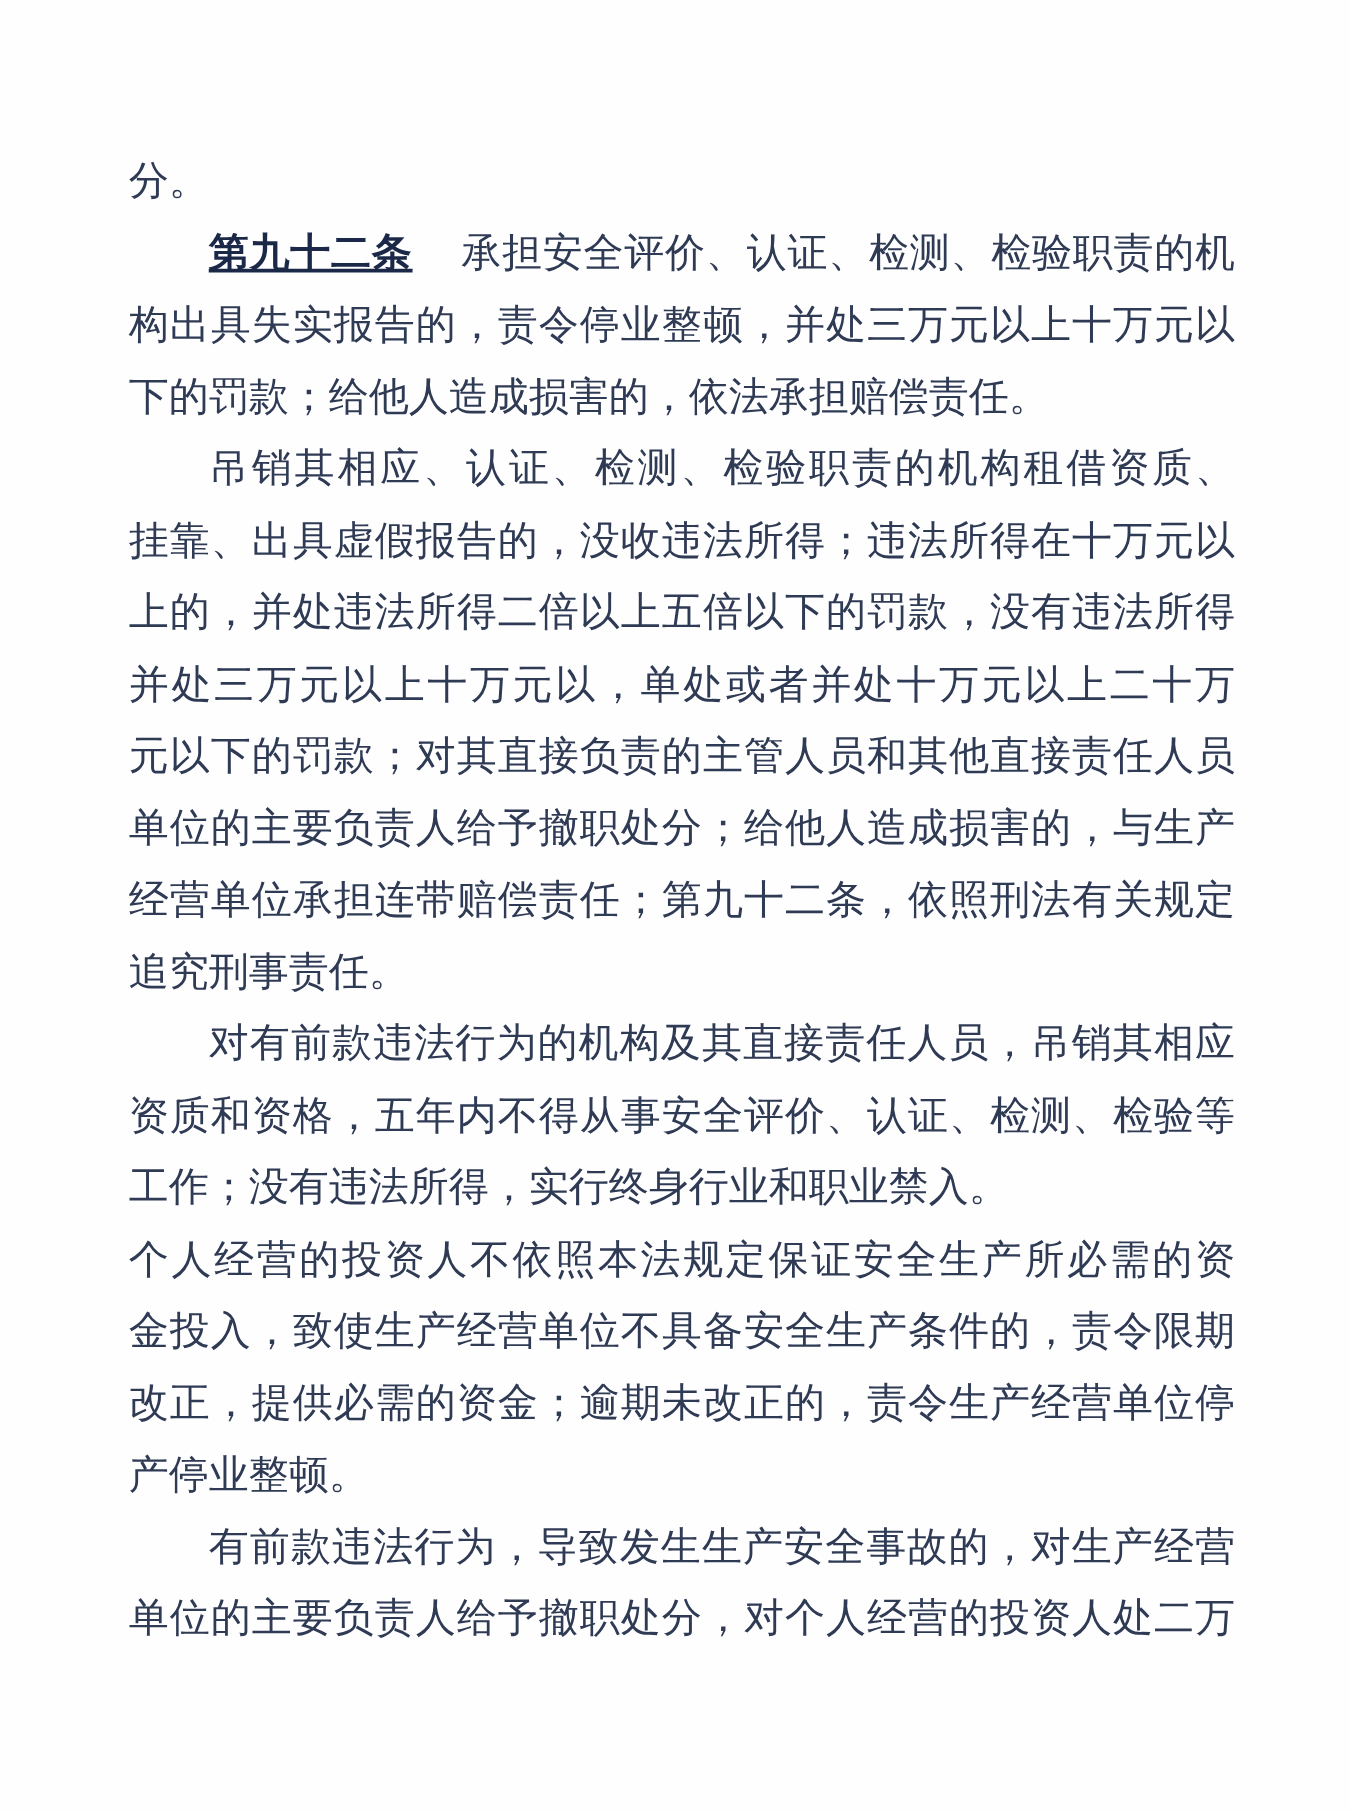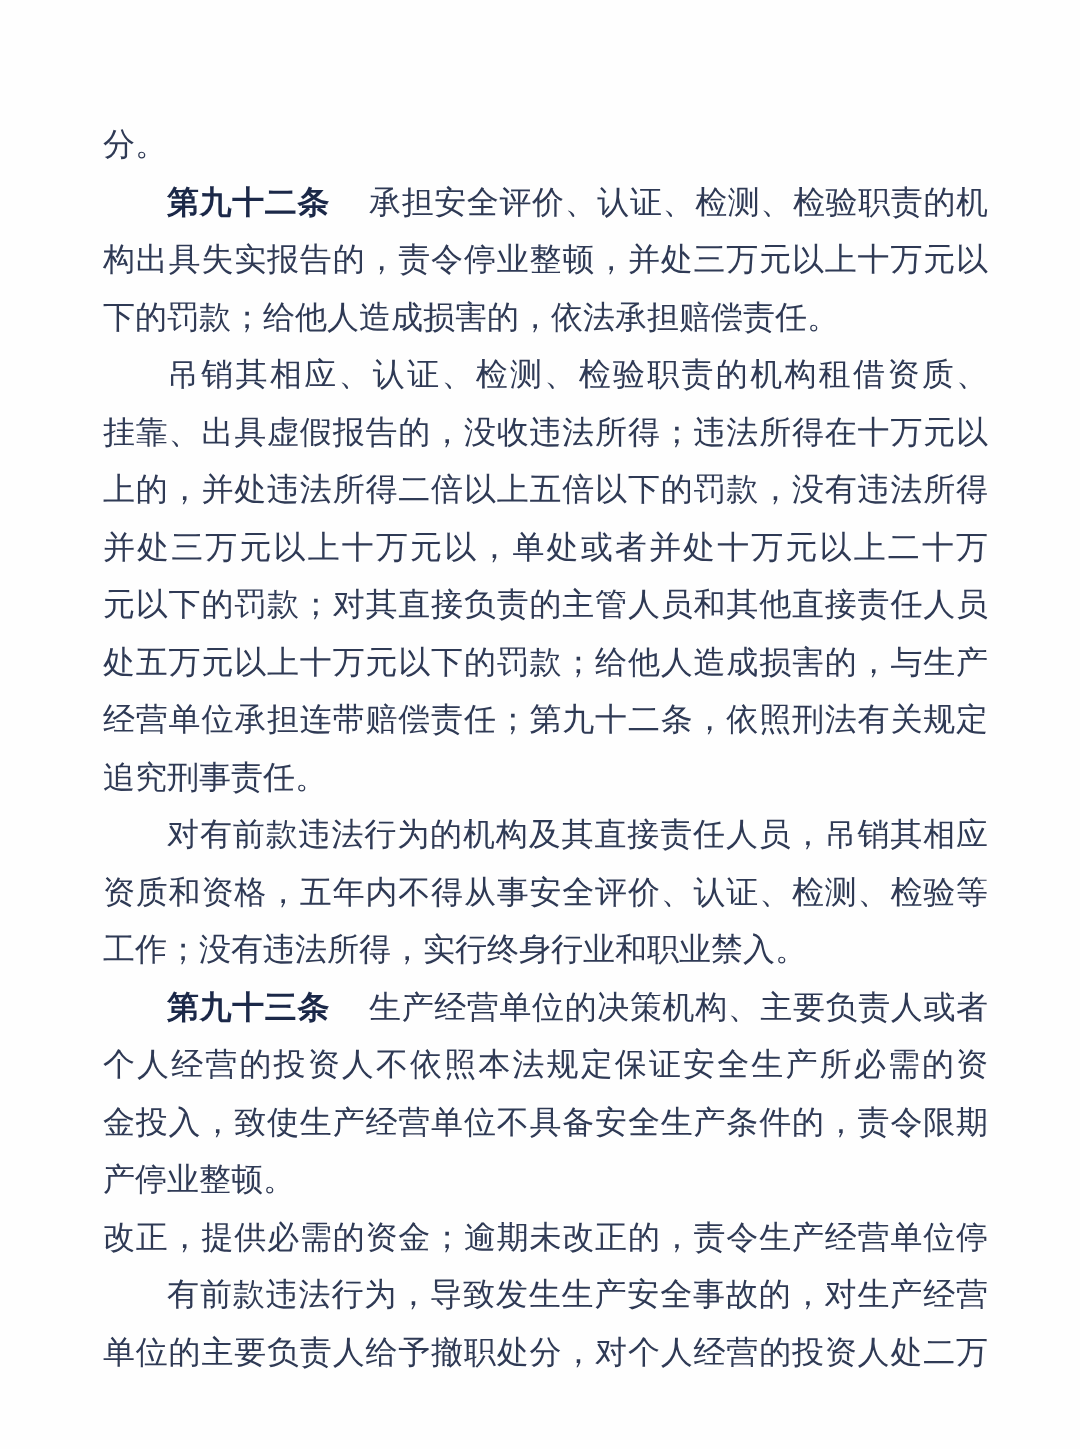--- a/index.html
+++ b/index.html
@@ -25,43 +25,43 @@
     text-align: justify;
     text-justify: inter-character;
   }
   .doc-line.fill { text-align-last: justify; }
   .doc-line.indent { padding-left: 64px; }
   .article-no {
     font-family: "Liberation Sans", "DejaVu Sans", sans-serif;
     font-weight: 700;
     color: var(--heading-color);
     margin-right: 39px;
+    text-decoration: underline;
   }
 </style>
 </head>
 <body>
 
 <div class="page">
   <div id="document-body">
       <div class="doc-line"><span>分。</span></div>
       <div class="doc-line indent fill"><span class="article-no">第九十二条</span><span>承担安全评价、认证、检测、检验职责的机</span></div>
       <div class="doc-line fill"><span>构出具失实报告的，责令停业整顿，并处三万元以上十万元以</span></div>
       <div class="doc-line"><span>下的罚款；给他人造成损害的，依法承担赔偿责任。</span></div>
       <div class="doc-line indent fill"><span>吊销其相应、认证、检测、检验职责的机构租借资质、</span></div>
       <div class="doc-line fill"><span>挂靠、出具虚假报告的，没收违法所得；违法所得在十万元以</span></div>
       <div class="doc-line fill"><span>上的，并处违法所得二倍以上五倍以下的罚款，没有违法所得</span></div>
       <div class="doc-line fill"><span>并处三万元以上十万元以，单处或者并处十万元以上二十万</span></div>
       <div class="doc-line fill"><span>元以下的罚款；对其直接负责的主管人员和其他直接责任人员</span></div>
-      <div class="doc-line fill"><span>处五万元以上十万元以下的罚款；给他人造成损害的，与生产</span></div>
+      <div class="doc-line fill"><span>单位的主要负责人给予撤职处分；给他人造成损害的，与生产</span></div>
       <div class="doc-line fill"><span>经营单位承担连带赔偿责任；第九十二条，依照刑法有关规定</span></div>
       <div class="doc-line"><span>追究刑事责任。</span></div>
       <div class="doc-line indent fill"><span>对有前款违法行为的机构及其直接责任人员，吊销其相应</span></div>
       <div class="doc-line fill"><span>资质和资格，五年内不得从事安全评价、认证、检测、检验等</span></div>
       <div class="doc-line"><span>工作；没有违法所得，实行终身行业和职业禁入。</span></div>
-      <div class="doc-line indent fill"><span class="article-no">第九十三条</span><span>生产经营单位的决策机构、主要负责人或者</span></div>
       <div class="doc-line fill"><span>个人经营的投资人不依照本法规定保证安全生产所必需的资</span></div>
       <div class="doc-line fill"><span>金投入，致使生产经营单位不具备安全生产条件的，责令限期</span></div>
+      <div class="doc-line fill"><span>改正，提供必需的资金；逾期未改正的，责令生产经营单位停</span></div>
       <div class="doc-line"><span>产停业整顿。</span></div>
-      <div class="doc-line fill"><span>改正，提供必需的资金；逾期未改正的，责令生产经营单位停</span></div>
       <div class="doc-line indent fill"><span>有前款违法行为，导致发生生产安全事故的，对生产经营</span></div>
       <div class="doc-line fill"><span>单位的主要负责人给予撤职处分，对个人经营的投资人处二万</span></div>
     </div>
 </div>
 
 </body></html>

